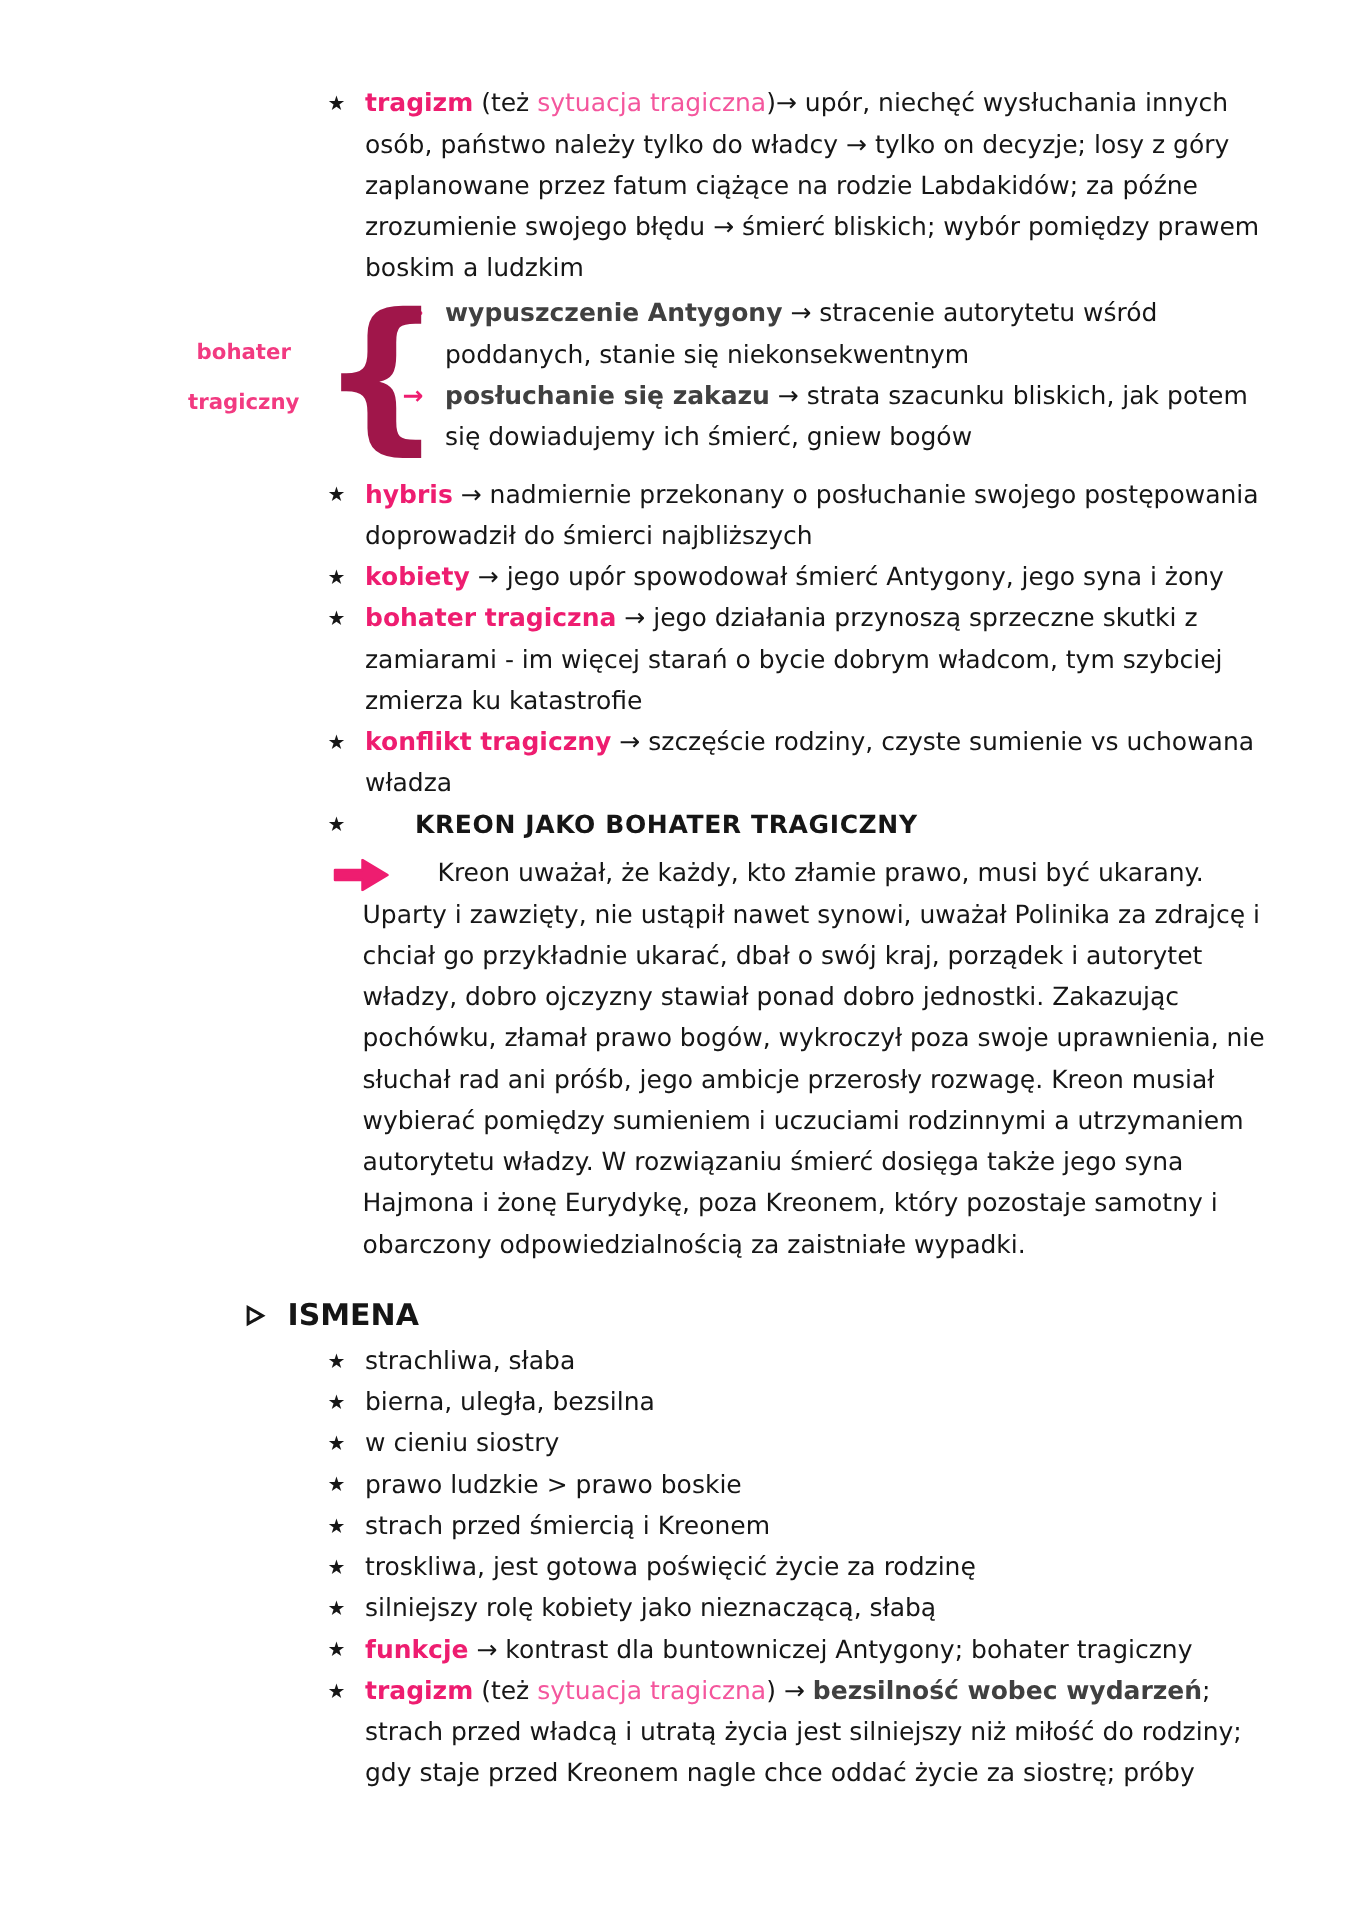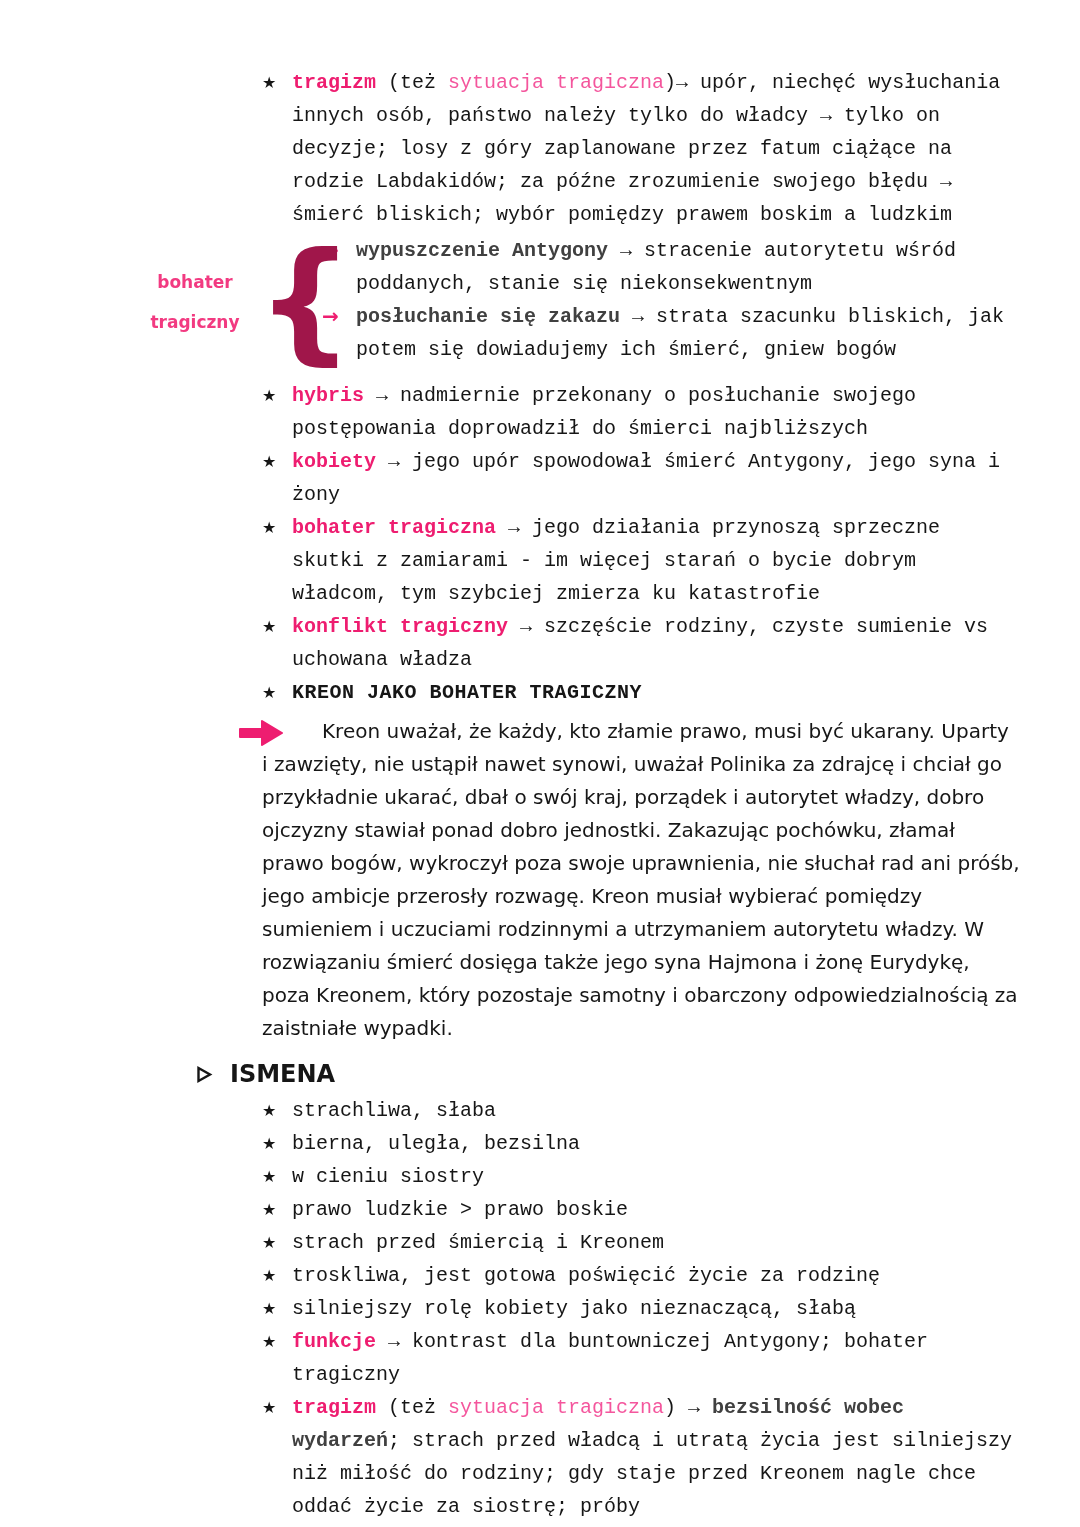--- a/index.html
+++ b/index.html
@@ -17,49 +17,49 @@
     width:758px;
     font-size:20px;
     line-height:33px;
   }
   .li{display:flex;align-items:flex-start;}
   .star{
     flex:none;width:30px;
     font-size:16px;line-height:33px;
     color:#161616;
   }
-  .li-text{flex:1;font-family:Liberation Mono, monospace;}
+  .li-text{flex:1;}
   .kw{color:#ee1d70;font-weight:bold;}
   .pink2{color:#f4569d;}
   .boldblk{font-weight:bold;color:#404040;}
-  .caps-heading{font-weight:bold;letter-spacing:0.5px;}
+  .caps-heading{font-weight:bold;letter-spacing:0.5px;margin-left:40px;}
   
   .brace-group{position:relative;margin:3px 0 13px 0;min-height:132px;}
   .hero-label{
     position:absolute;left:-128px;top:28px;width:122px;
     text-align:center;color:#f23a81;font-weight:bold;
     font-size:17px;line-height:40px;
   }
   .brace{
     position:absolute;left:-4px;top:-16px;
     font-size:132px;line-height:164px;
     font-weight:bold;color:#a0164a;
     transform:scaleX(1.05);
   }
   .cons-list{margin-left:60px;}
   .cons-item{display:flex;align-items:flex-start;}
   .cons-arrow{flex:none;width:34px;color:#ee1d70;font-weight:bold;}
   
-  .para-wrap{position:relative;margin-top:6px;}
+  .para-wrap{position:relative;margin-top:6px;margin-left:28px;}
   .big-arrow{position:absolute;left:-24px;top:5px;}
   .para{text-indent:60px;margin:0;}
   
   .section-heading{
     display:flex;align-items:center;
-    margin:9px 0 0 -66px;
+    margin:20px 0 0 -66px;
     font-size:24px;font-weight:bold;line-height:40px;
   }
   .arrowhead{flex:none;width:34px;display:flex;align-items:center;}
 </style>
 </head>
 <body>
 
 <div class="page">
   <div class="content">
 

